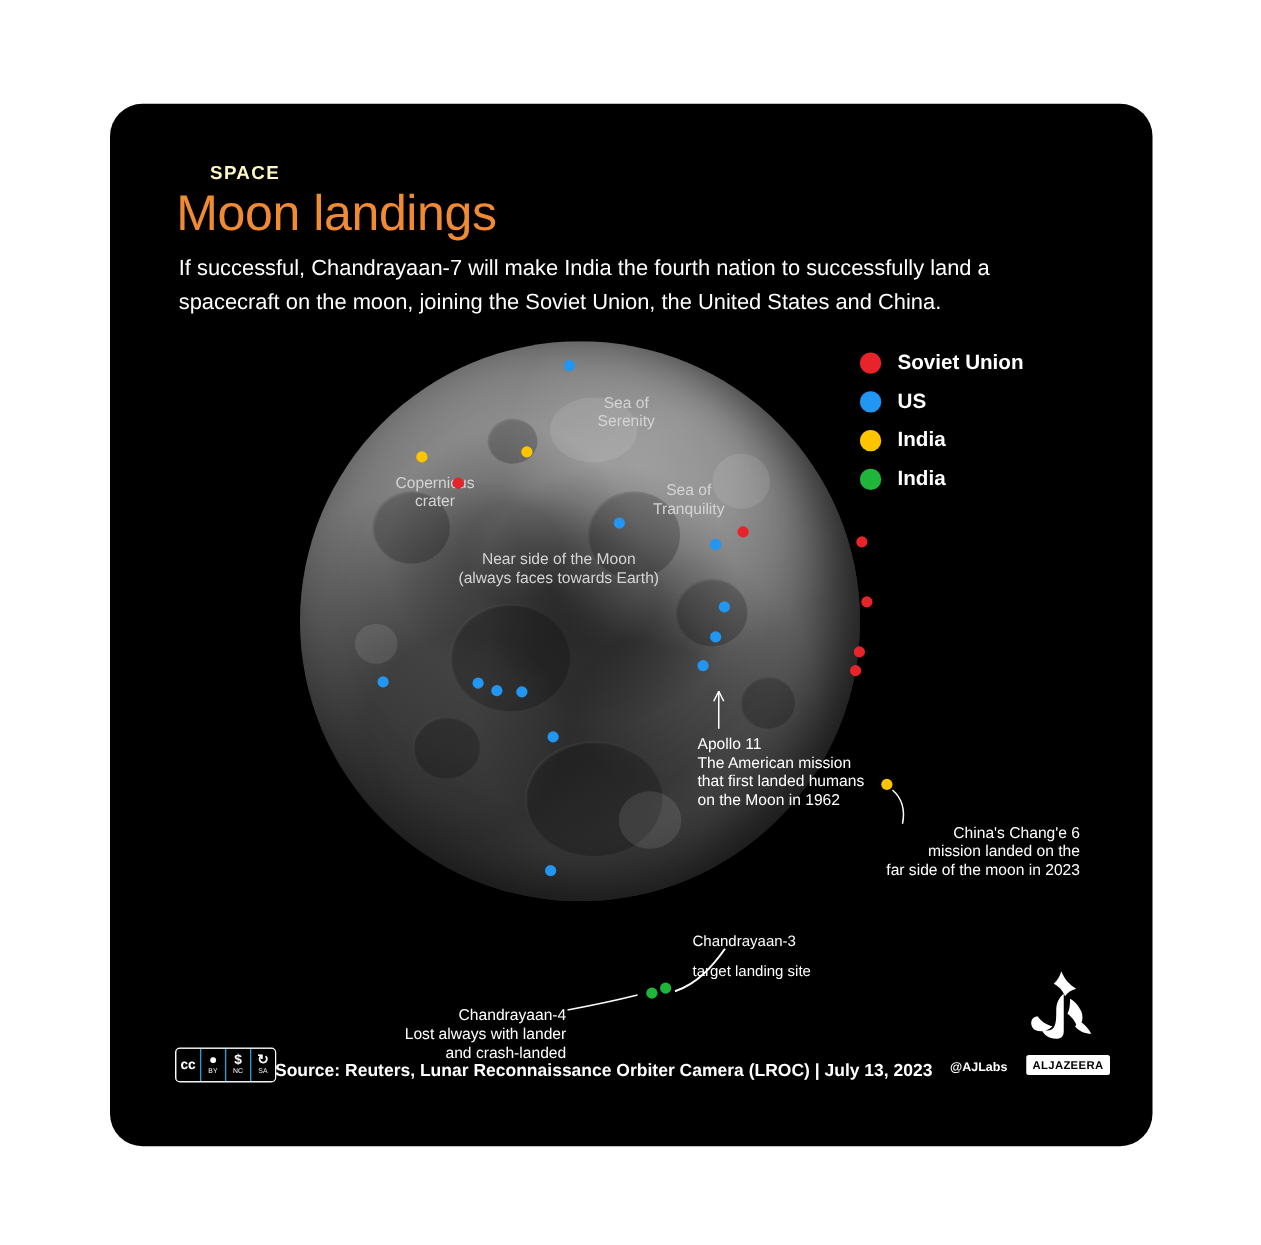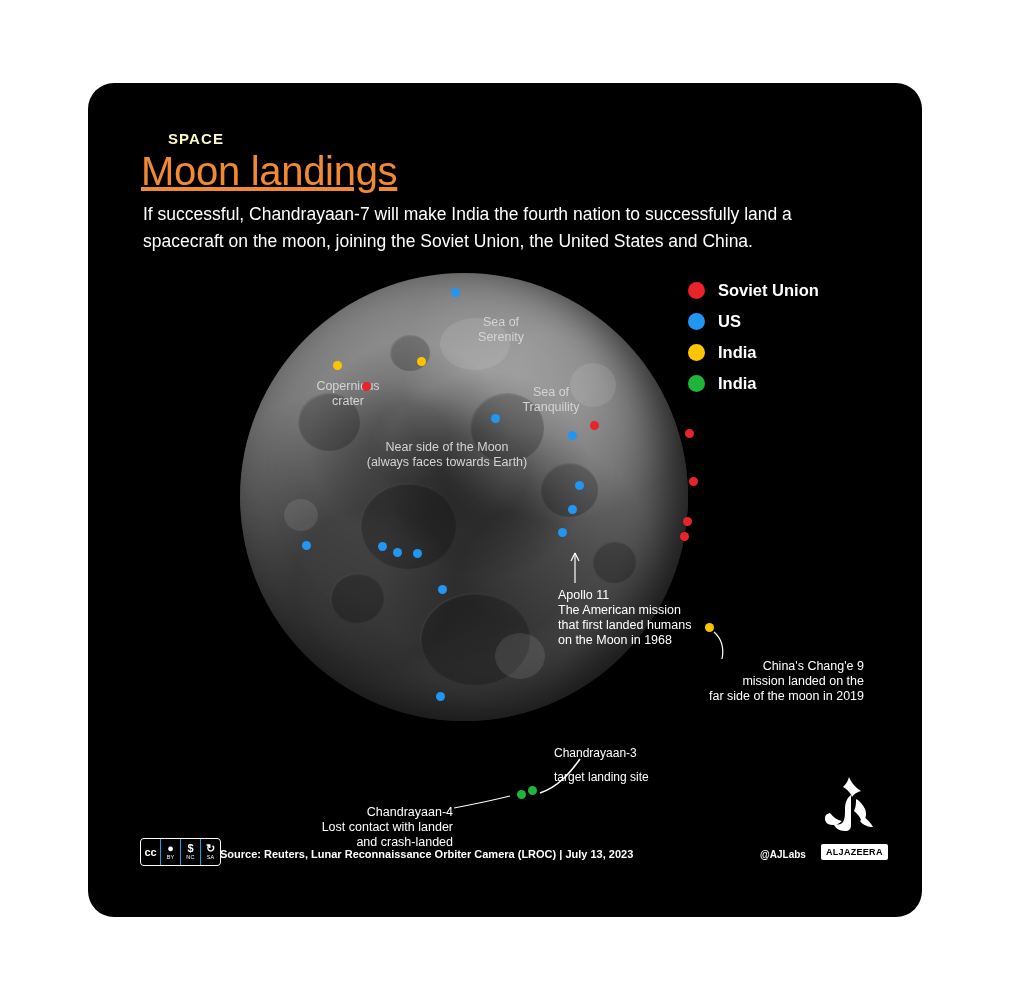--- a/index.html
+++ b/index.html
@@ -34,21 +34,20 @@
     color: #fef9c3;
     margin-left: 25px;
   }
   .headline {
     position: absolute;
     left: 53px;
     top: 66px;
     font-size: 40px;
     color: #f08a33;
     letter-spacing: -0.3px;
-    text-decoration: underline;
   }
   .standfirst {
     position: absolute;
     left: 55px;
     top: 118px;
     width: 720px;
     font-size: 17.5px;
     line-height: 27px;
     color: #ffffff;
   }
@@ -165,21 +164,21 @@
     width: 834px;
     height: 834px;
     pointer-events: none;
   }
 
   
   #footer-source {
     position: absolute;
     left: 132px;
     top: 765px;
-    font-size: 11px;
+    font-size: 14px;
     font-weight: bold;
     color: #ffffff;
   }
   #cc-badge {
     position: absolute;
     left: 52px;
     top: 755px;
     display: flex;
     height: 26px;
     border-radius: 4px;
@@ -324,37 +323,37 @@
   <div class="site-dot" style="left:329px;top:274px;background:#ffc400"></div>
   <div class="site-dot" style="left:617px;top:540px;background:#ffc400"></div>
 
   <div class="site-dot" style="left:429px;top:707px;background:#1eb53a"></div>
   <div class="site-dot" style="left:440px;top:703px;background:#1eb53a"></div>
 
   <div class="callout" style="left:470px;top:505px;width:180px;">
     <div class="c-title">Apollo 11</div>
     <div class="c-body">The American mission
 that first landed humans
-on the Moon in 1968</div>
+on the Moon in 1962</div>
   </div>
 
   <div class="callout right-align" style="left:480px;top:576px;width:296px;">
-    <div class="c-title">China's Chang'e 9</div>
+    <div class="c-title">China's Chang'e 6</div>
     <div class="c-body">mission landed on the
-far side of the moon in 2019</div>
+far side of the moon in 2023</div>
   </div>
 
   <div class="callout big" style="left:466px;top:625px;width:300px;">
     <div class="c-title" style="white-space:pre-line;">Chandrayaan-3
 target landing site</div>
   </div>
 
   <div class="callout right-align" style="left:110px;top:722px;width:255px;">
     <div class="c-title">Chandrayaan-4</div>
-    <div class="c-body">Lost contact with lander
+    <div class="c-body">Lost always with lander
 and crash-landed</div>
   </div>
 
   <svg id="aj-logo" viewBox="0 0 66 62">
     <g fill="#ffffff">
       <path d="M31 4 c3 7 7 11 12 14 c-4 1 -7 3 -9 6 c-2 -5 -5 -8 -9 -10 c3 -3 5 -6 6 -10z"></path>
       <path d="M33 22 c0 10 0 20 0 30 c0 4 -2 6 -6 6 c-6 0 -10 -3 -12 -8 c4 2 8 2 10 -1 c2 -3 2 -8 2 -14 c0 -5 2 -10 6 -13z"></path>
       <path d="M38 26 c4 2 7 6 9 10 c2 5 1 10 -3 14 c-1 -5 -4 -9 -8 -12 c2 -4 2 -8 2 -12z"></path>
       <path d="M12 40 c3 4 7 7 12 8 c-4 4 -9 5 -14 3 c-3 -2 -4 -6 -2 -9 c1 -1 3 -2 4 -2z"></path>
       <path d="M46 44 c4 3 7 6 9 10 c-5 0 -10 -2 -13 -6 c1 -1 3 -3 4 -4z"></path>

